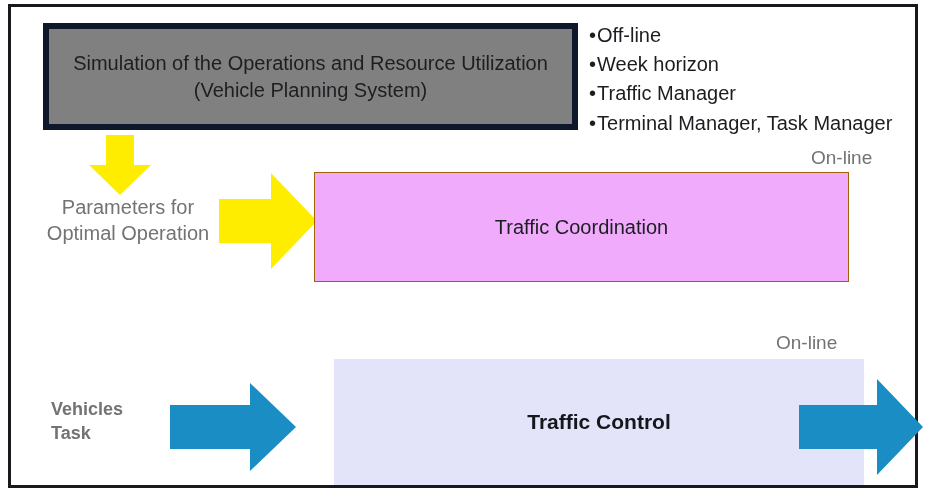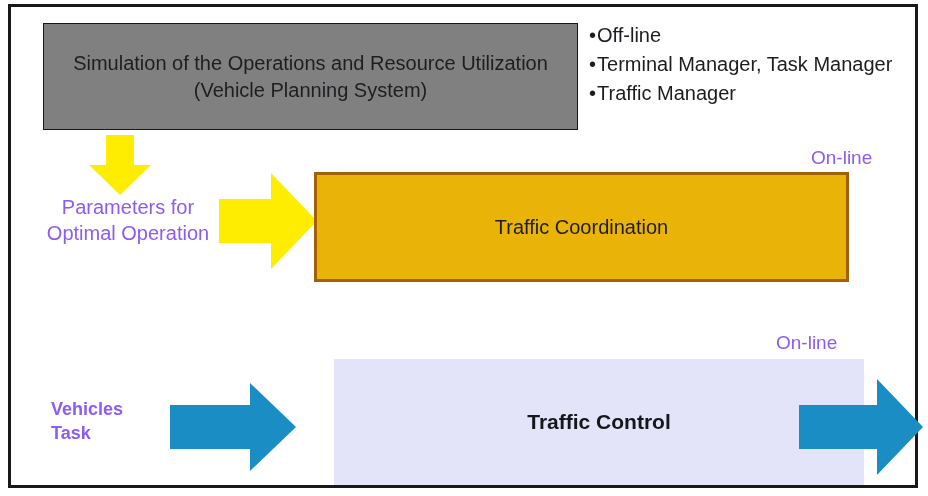--- a/index.html
+++ b/index.html
@@ -40,34 +40,34 @@
     line-height: 1.32;
     color: #1b1d20;
   }
 
   #box-simulation {
     left: 32px;
     top: 16px;
     width: 535px;
     height: 107px;
     background: #808080;
-    border: 1px solid #0f172a;
+    border: 6px solid #0f172a;
     font-size: 20px;
     color: #1c1e21;
     padding: 0 10px;
   }
   #box-simulation .line2 { display:block; }
 
   #box-coordination {
     left: 303px;
     top: 165px;
     width: 535px;
     height: 110px;
-    background: #eab308;
-    border: 3px solid #a16207;
+    background: #f0abfc;
+    border: 1px solid #a16207;
     font-size: 20px;
     color: #1c1e21;
   }
 
   #box-control {
     left: 323px;
     top: 352px;
     width: 530px;
     height: 126px;
     background: #e3e4f9;
@@ -90,21 +90,21 @@
     white-space: nowrap;
   }
   #bullets .dot {
     display: inline-block;
     margin-right: 1px;
   }
 
   
   .label {
     position: absolute;
-    color: #8b5cf6;
+    color: #737373;
     white-space: nowrap;
   }
   #label-parameters {
     left: 22px;
     top: 188px;
     width: 190px;
     text-align: center;
     font-size: 20px;
     line-height: 1.28;
     white-space: normal;
@@ -169,24 +169,27 @@
         <span>Simulation of the Operations and Resource Utilization</span>
         <span class="line2">(Vehicle Planning System)</span>
       </div>
     </div>
 
     <div id="bullets">
       <div class="bullet-row">
         <span class="dot">•</span><span>Off-line</span>
       </div>
       <div class="bullet-row">
+        <span class="dot">•</span><span>Week horizon</span>
+      </div>
+      <div class="bullet-row">
+        <span class="dot">•</span><span>Traffic Manager</span>
+      </div>
+      <div class="bullet-row">
         <span class="dot">•</span><span>Terminal Manager, Task Manager</span>
-      </div>
-      <div class="bullet-row">
-        <span class="dot">•</span><span>Traffic Manager</span>
       </div>
     </div>
 
     <svg class="arrow" id="arrow-down-yellow" viewBox="0 0 62 60">
       <polygon points="17,0 45,0 45,30 62,30 31,60 0,30 17,30" fill="#ffed00"></polygon>
     </svg>
 
     <div class="label" id="label-parameters">
       <span>Parameters for</span><br>
       <span>Optimal Operation</span>

